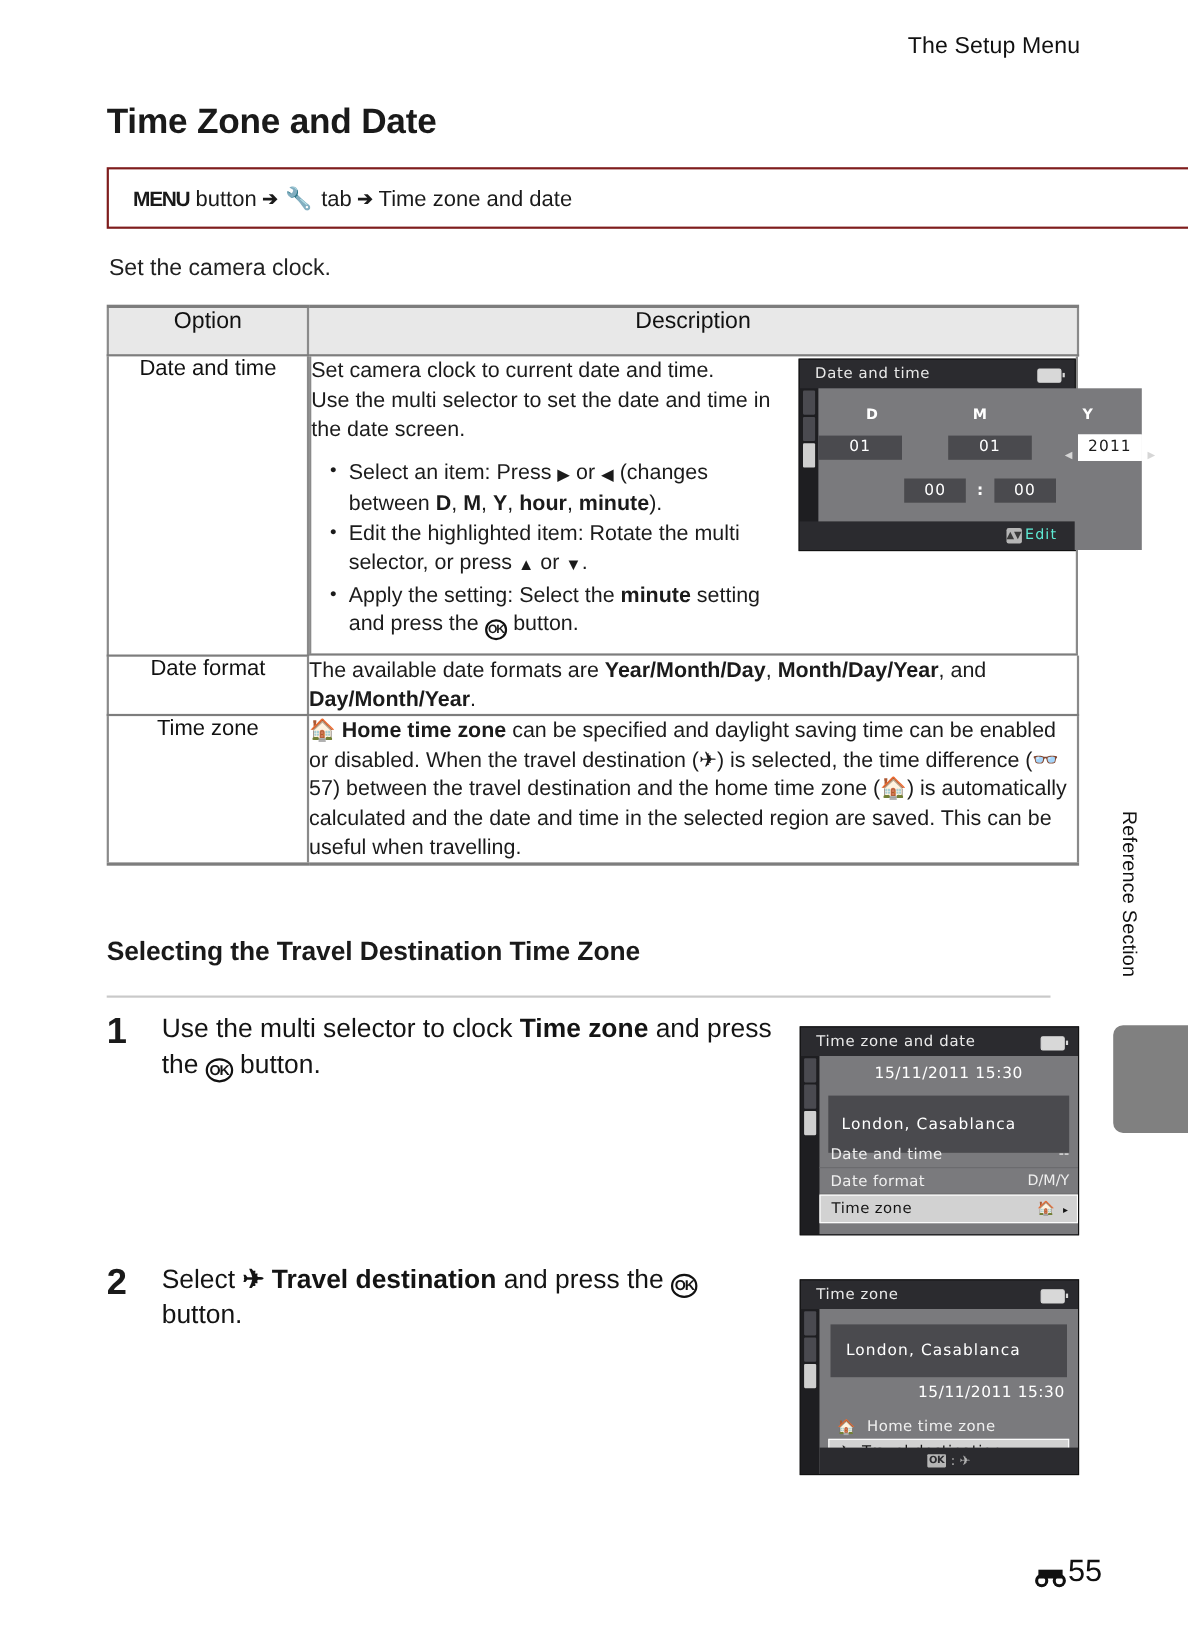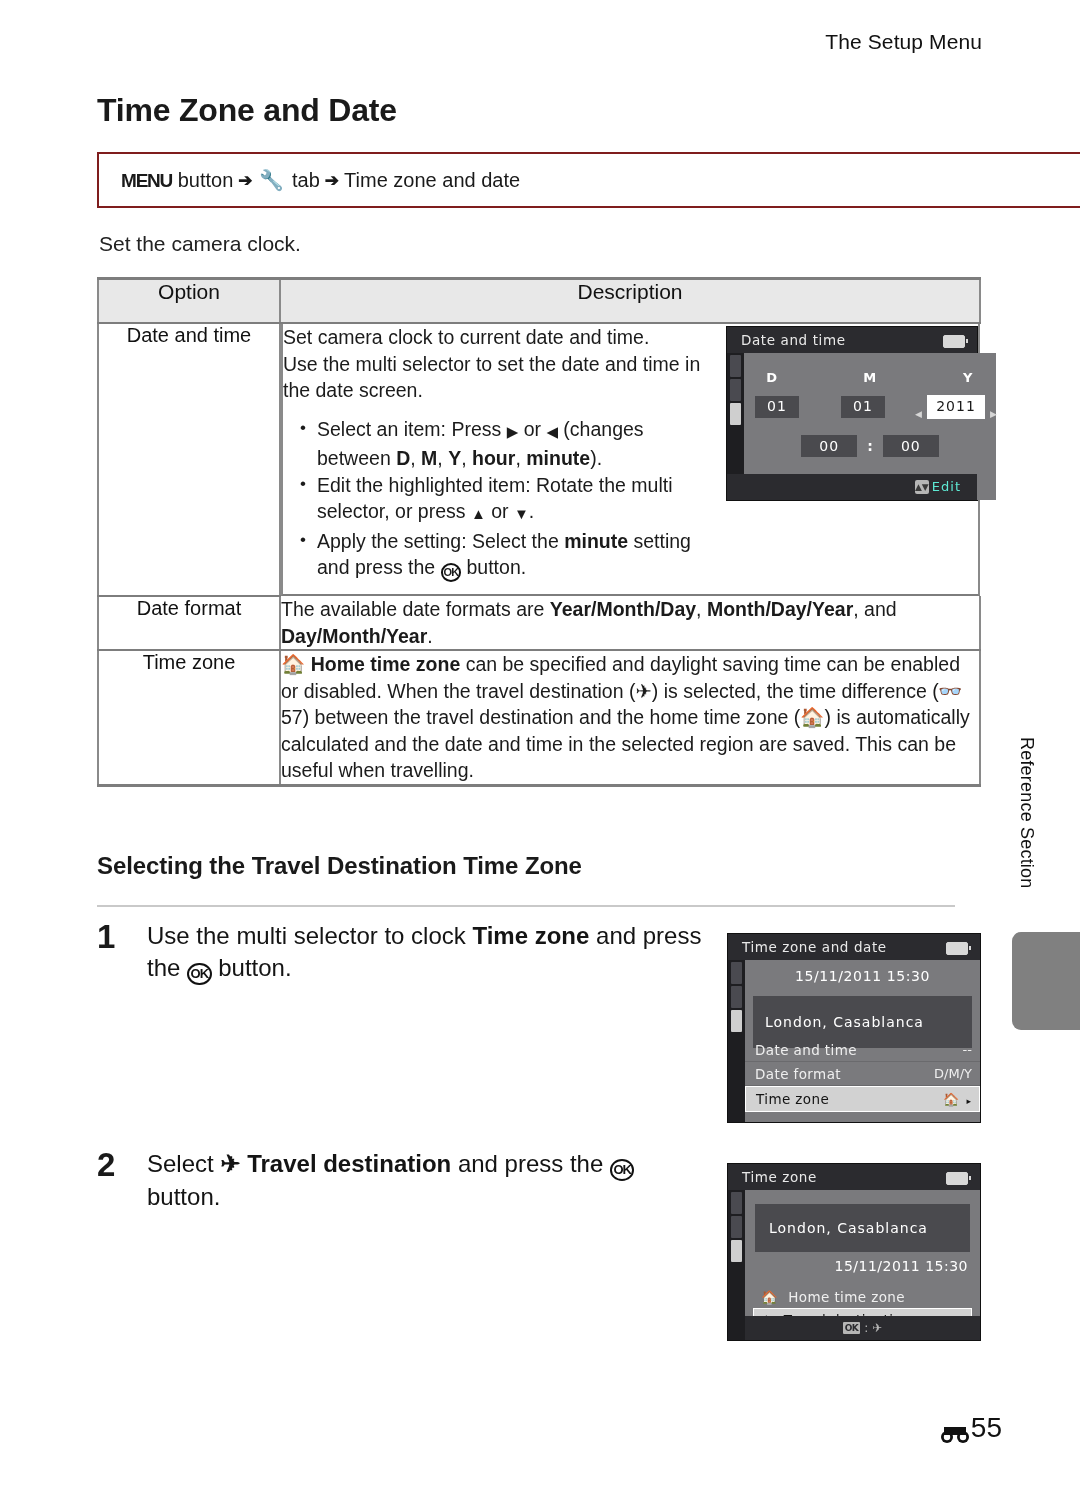--- a/index.html
+++ b/index.html
@@ -103,21 +103,21 @@
   .tabstrip{width:17px;background:#1e1e21;position:relative;flex:none;}
   .tabstrip i{display:block;width:11px;margin:2px 0 0 3px;background:#4a4a50;height:22px;border-radius:1px;}
   .tabstrip i.sel{background:#cfcfcf;}
   .lcd-main{flex:1;background:#7a7a7d;position:relative;}
 
   
   .dt-wrap{padding:12px 0 0 0;text-align:center;}
   .dt-labels{display:flex;justify-content:center;gap:42px;font-size:13px;font-weight:bold;color:#fff;letter-spacing:.5px;}
   .dt-labels span{width:56px;display:inline-block;}
   .dt-fields{display:flex;justify-content:center;gap:42px;margin-top:3px;align-items:center;}
-  .fld{width:44px;height:22px;background:#4a4a4e;color:#fff;font-size:14px;
+  .fld{width:76px;height:22px;background:#4a4a4e;color:#fff;font-size:14px;
        display:flex;align-items:center;justify-content:center;letter-spacing:1px;}
   .fld.hl{background:#ffffff;color:#1a1a1a;border:1.5px solid #fff;width:56px;}
   .fld-y{position:relative;}
   .ar{position:absolute;top:6px;font-size:9px;color:#d6d6d6;}
   .ar.l{left:-12px;}
   .ar.r{right:-12px;}
   .dt-time{display:flex;justify-content:center;align-items:center;gap:10px;margin-top:14px;}
   .dt-time .fld{width:56px;}
   .colon{color:#fff;font-size:14px;font-weight:bold;}
   .lcd-foot{

